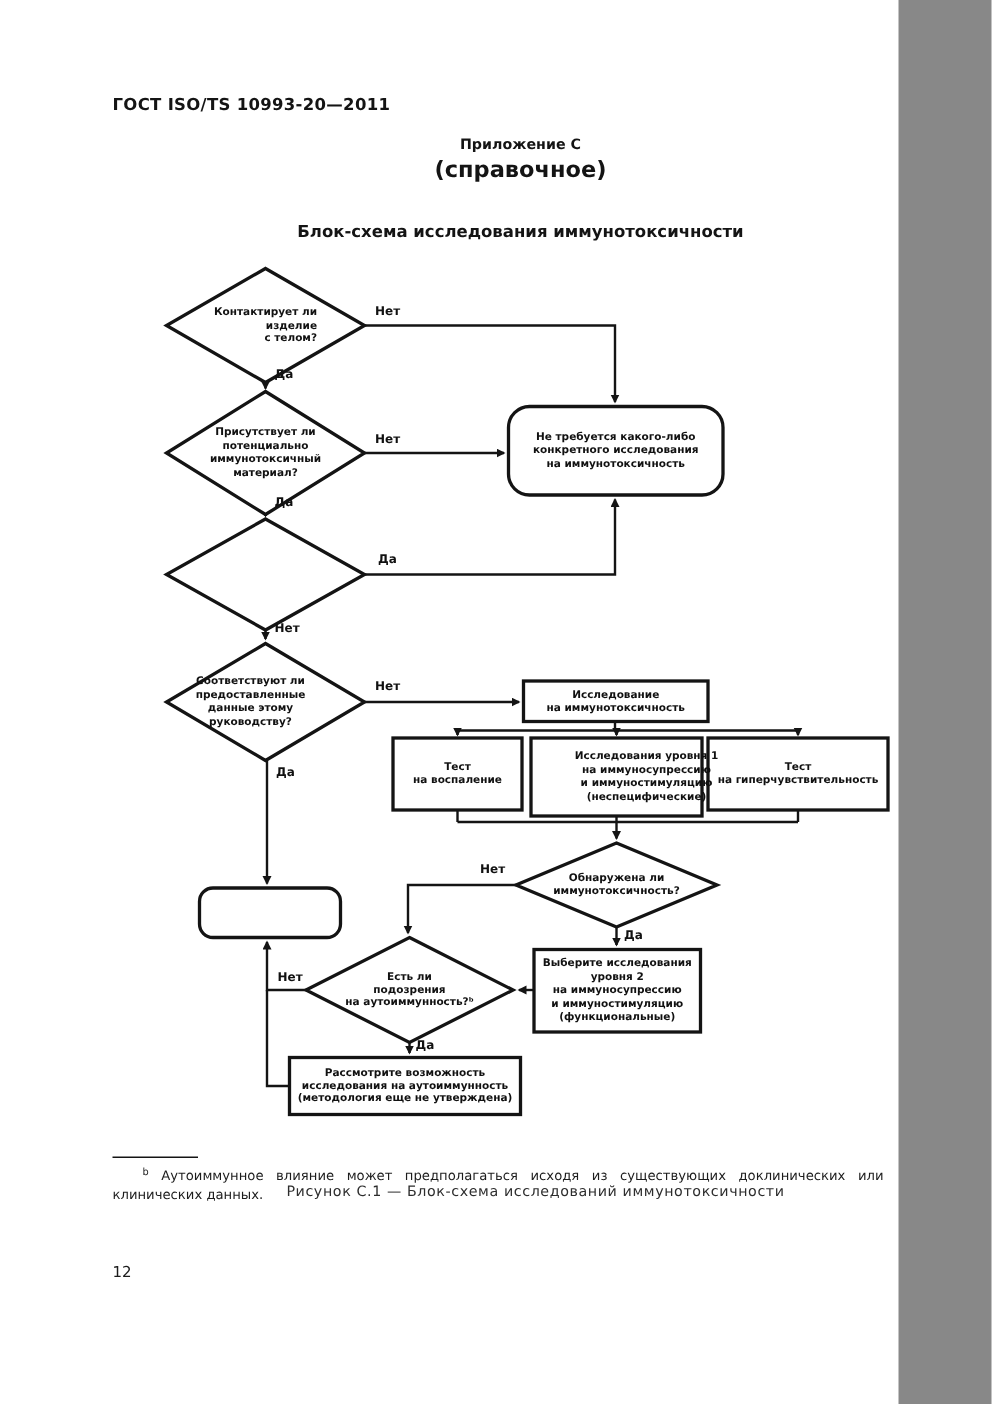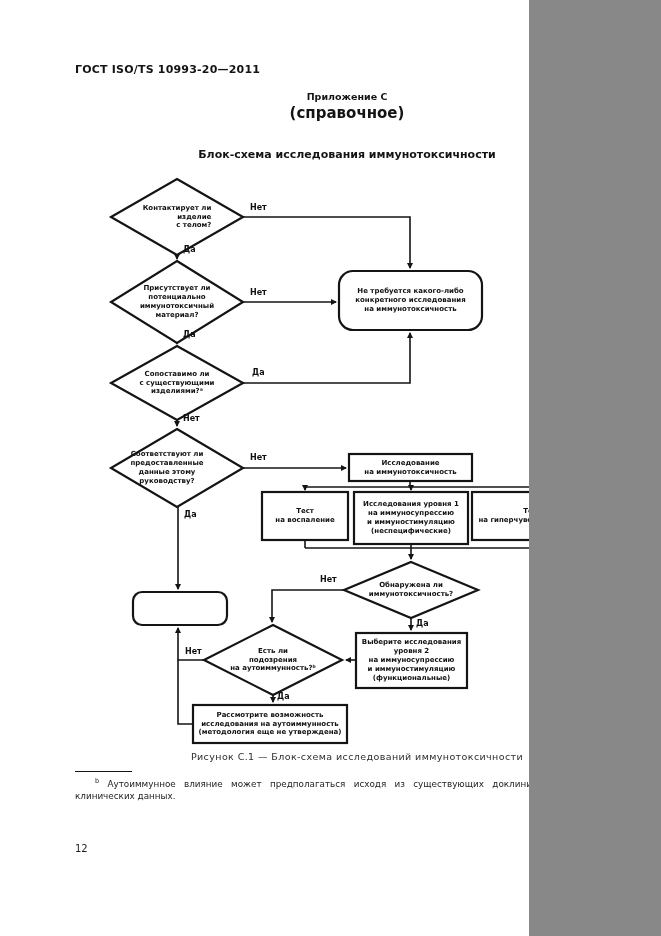--- a/index.html
+++ b/index.html
@@ -1,28 +1,28 @@
 <!DOCTYPE html>
 <html><head>
 <meta charset="utf-8">
 <style>
   html,body{margin:0;padding:0;}
   body{background:#888;font-family:"DejaVu Sans",sans-serif;}
-  .page{position:relative;width:529px;height:936px;background:#ffffff;overflow:hidden;color:#141414;}
+  .page{position:relative;width:599px;height:936px;background:#ffffff;overflow:hidden;color:#141414;}
   svg.canvas{position:absolute;left:0;top:0;width:661px;height:936px;}
   .doc-number{position:absolute;left:75px;top:63px;font-size:11px;font-weight:bold;letter-spacing:0.2px;}
   .center-col{position:absolute;left:77px;width:540px;text-align:center;}
   .annex-title{top:91px;font-size:9.5px;font-weight:bold;}
   .annex-type{top:104px;font-size:15px;font-weight:bold;}
   .fig-title{top:148px;font-size:11px;font-weight:bold;}
   .node{position:absolute;display:flex;align-items:center;justify-content:center;
         text-align:center;font-weight:bold;font-size:7px;line-height:1.27;
         white-space:pre-line;color:#111;}
   .elabel{position:absolute;font-size:8px;font-weight:bold;color:#111;}
-  .caption{position:absolute;left:77px;top:751px;width:560px;text-align:center;
+  .caption{position:absolute;left:77px;top:789px;width:560px;text-align:center;
            font-size:9.5px;color:#2d2d2d;letter-spacing:0.4px;}
   .footnotes{position:absolute;left:75px;top:771px;width:514px;}
   .fn-rule{width:57px;border-top:1.6px solid #141414;margin-bottom:5px;}
   .fn{margin:0;font-size:8.8px;line-height:1.42;text-align:justify;text-indent:20px;color:#1c1c1c;}
   .fn sup{font-size:6.5px;}
   .page-number{position:absolute;left:75px;top:843px;font-size:10px;color:#1c1c1c;}
 </style>
 </head>
 <body>
 
@@ -88,32 +88,29 @@
   <div class="node" style="left:111px;top:179px;width:132px;height:76px;text-align:right;">Контактирует ли
 изделие
 с телом?</div>
   <div class="node" style="left:111px;top:261px;width:132px;height:82px;">Присутствует ли
 потенциально
 иммунотоксичный
 материал?</div>
   <div class="node" style="left:339px;top:271px;width:143px;height:59px;">Не требуется какого-либо
 конкретного исследования
 на иммунотоксичность</div>
-  <div class="node" style="left:111px;top:346px;width:132px;height:74px;">Сопоставимо ли
-с существующими
-изделиями?ᵃ</div>
   <div class="node" style="left:101px;top:429px;width:132px;height:78px;">Соответствуют ли
 предоставленные
 данные этому
 руководству?</div>
   <div class="node" style="left:349px;top:454px;width:123px;height:27px;">Исследование
 на иммунотоксичность</div>
   <div class="node" style="left:262px;top:492px;width:86px;height:48px;">Тест
 на воспаление</div>
-  <div class="node" style="left:354px;top:492px;width:114px;height:52px;">Исследования уровня 1
+  <div class="node" style="left:354px;top:492px;width:114px;height:52px;padding-left:20px;">Исследования уровня 1
 на иммуносупрессию
 и иммуностимуляцию
 (неспецифические)</div>
   <div class="node" style="left:472px;top:492px;width:120px;height:48px;">Тест
 на гиперчувствительность</div>
   <div class="node" style="left:344px;top:562px;width:134px;height:56px;">Обнаружена ли
 иммунотоксичность?</div>
   <div class="node" style="left:356px;top:633px;width:111px;height:55px;">Выберите исследования
 уровня 2
 на иммуносупрессию

